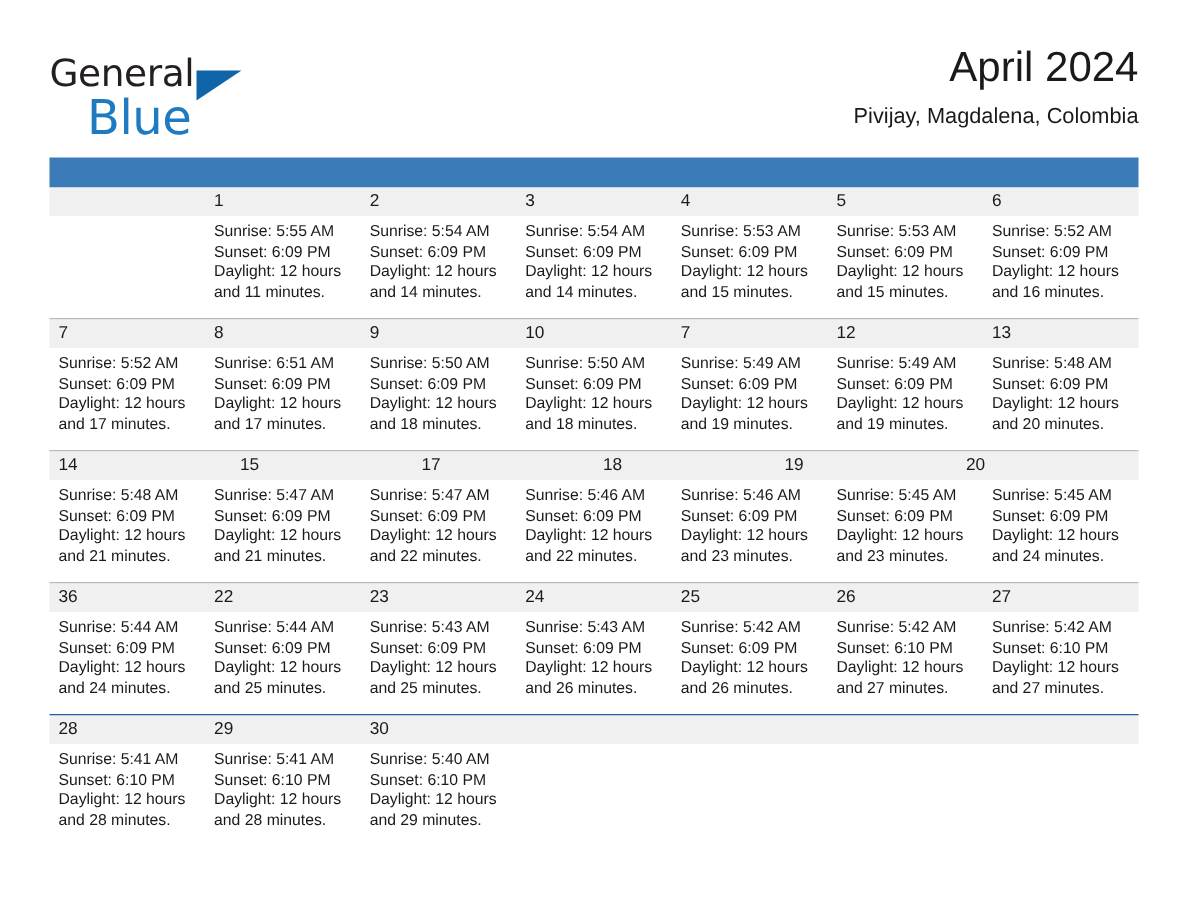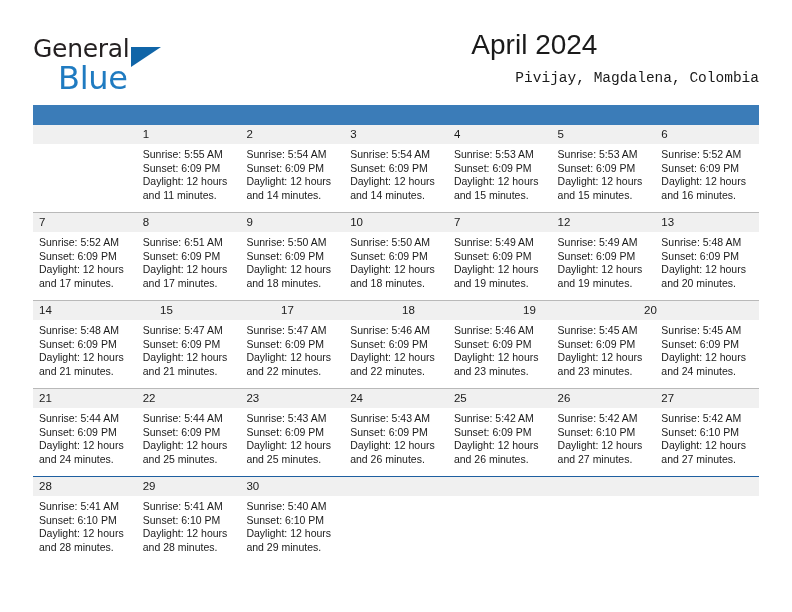--- a/index.html
+++ b/index.html
@@ -64,38 +64,38 @@
     width: 0;
     height: 0;
     border-left: 30px solid #1065a8;
     border-bottom: 20px solid transparent;
   }
 
   .title-block {
     position: absolute;
     right: 0;
     top: 0;
-    text-align: left;
+    text-align: right;
   }
   .cal-title {
     font-size: 28px;
     color: #1a1a1a;
     font-weight: 400;
     line-height: 34px;
     white-space: nowrap;
     font-family: "Liberation Sans", sans-serif;
   }
   .cal-subtitle {
     margin-top: 7px;
     font-size: 14.5px;
     color: #1a1a1a;
     font-weight: 400;
     line-height: 18px;
     white-space: nowrap;
-    font-family: Liberation Mono, monospace;
+    font-family: Liberation Sans, sans-serif;
     margin-left: 44px;
   }
 
   
   .calendar {
     position: absolute;
     left: 33px;
     top: 105px;
     width: 726px;
   }
@@ -352,21 +352,21 @@
               <div class="info-line">Sunrise: 5:45 AM</div>
               <div class="info-line">Sunset: 6:09 PM</div>
               <div class="info-line">Daylight: 12 hours</div>
               <div class="info-line">and 24 minutes.</div>
             </div>
           </div>
         </div>
         <div class="week">
           <div class="week-sep"></div>
           <div class="daynum-band">
-            <div class="daynum-cell">21</div>
+            <div class="daynum-cell">36</div>
             <div class="daynum-cell">22</div>
             <div class="daynum-cell">23</div>
             <div class="daynum-cell">24</div>
             <div class="daynum-cell">25</div>
             <div class="daynum-cell">26</div>
             <div class="daynum-cell">27</div>
           </div>
           <div class="info-band">
             <div class="info-cell">
               <div class="info-line">Sunrise: 5:44 AM</div>

